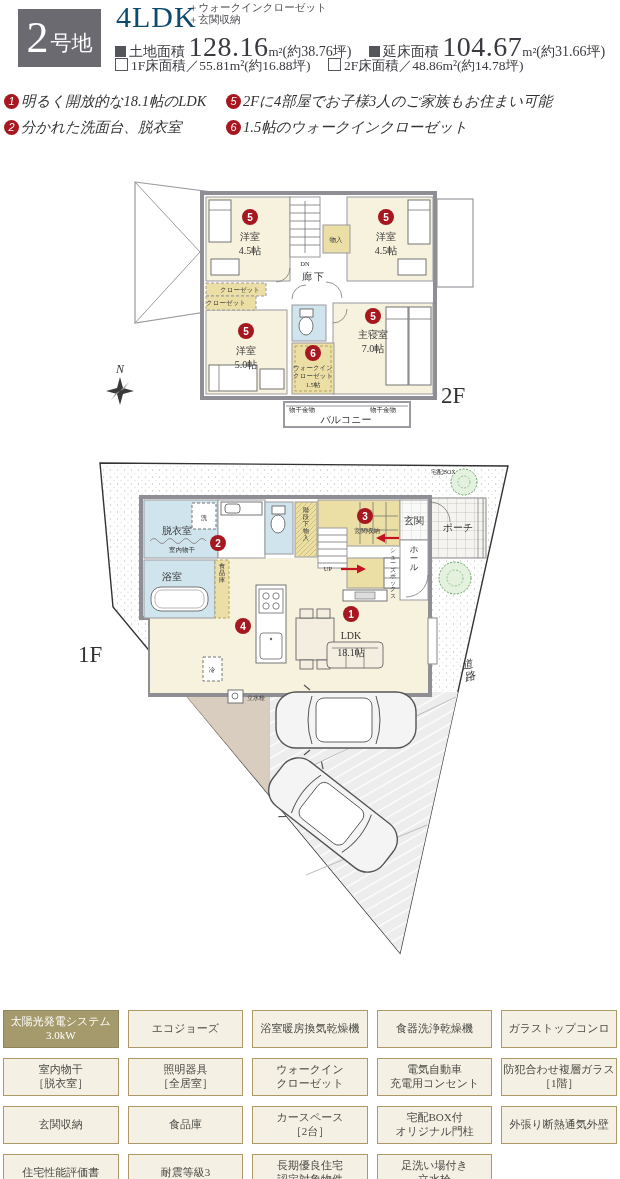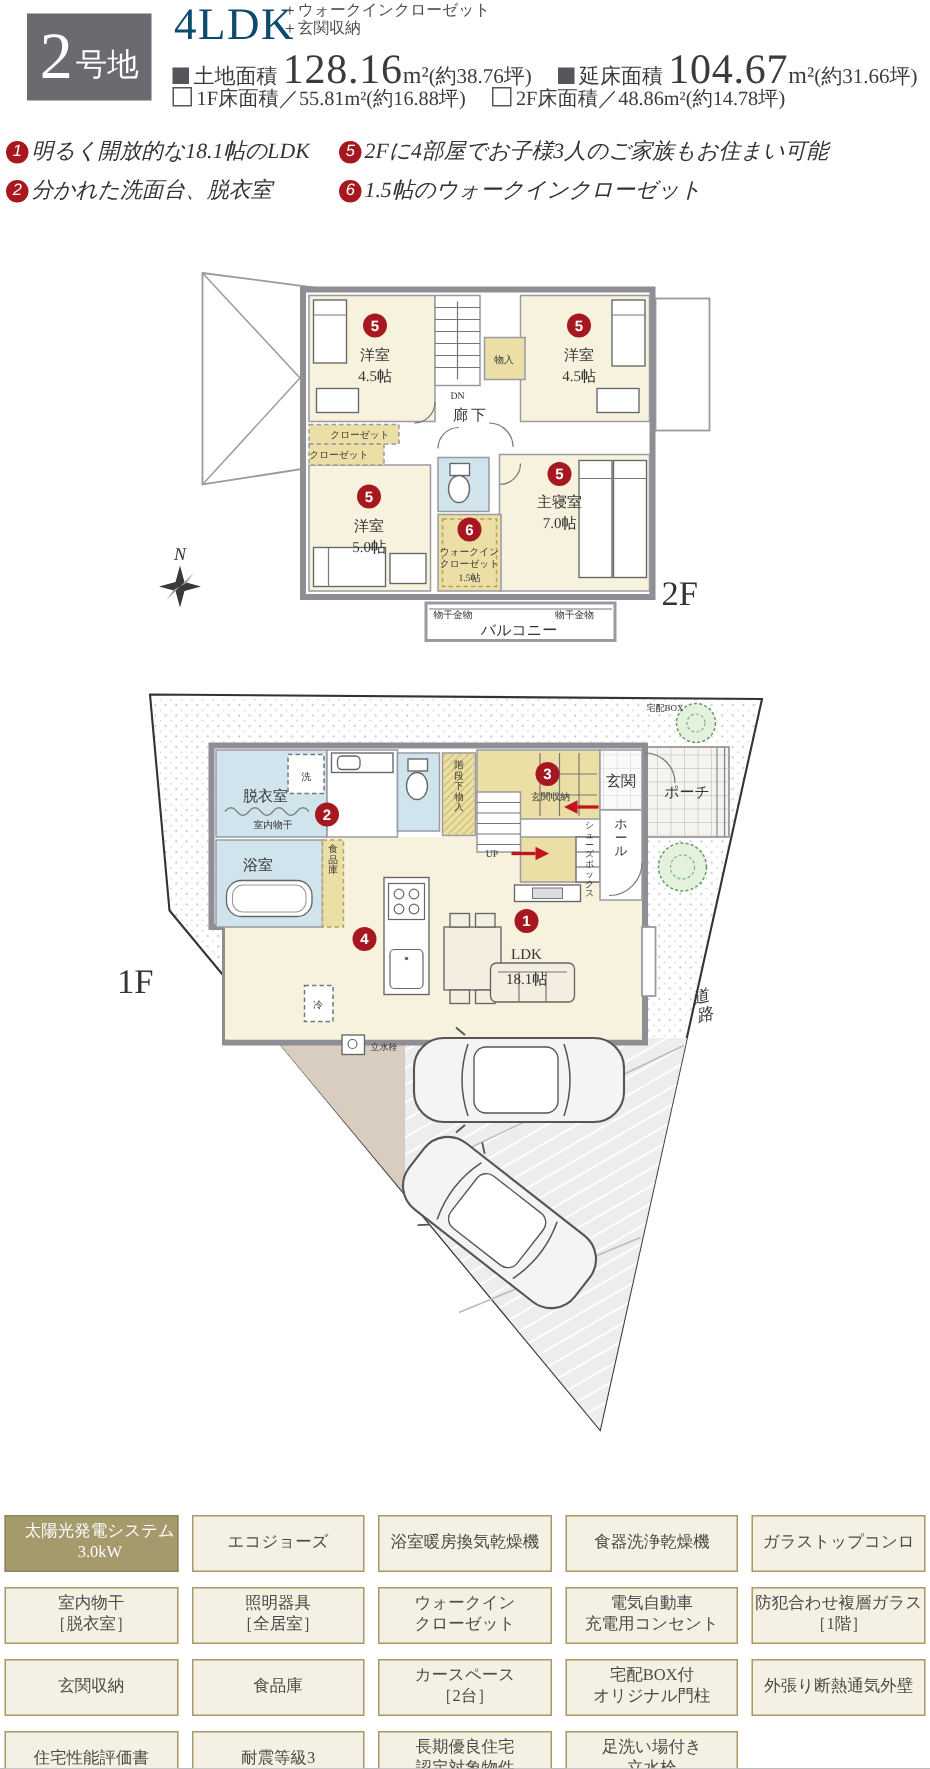--- a/index.html
+++ b/index.html
@@ -12,21 +12,21 @@
         font-family:"Liberation Serif","DejaVu Serif",serif;color:var(--ink);}
   
   .lotbox{position:absolute;left:18px;top:9px;width:83px;height:58px;background:var(--lotgray);
           color:#fff;display:flex;align-items:center;justify-content:center;}
   .lotnum{font-size:44px;line-height:1;}
   .lotsuf{font-size:21px;margin-left:2px;margin-top:10px;text-align:right;}
   .plantype{position:absolute;left:116px;top:0px;font-size:30px;color:#0c4a6e;letter-spacing:1px;}
   .extras{position:absolute;left:188px;top:2px;font-size:10.5px;line-height:1.15;color:#4c4c52;}
   .arearow1{position:absolute;left:115px;top:31px;font-size:14px;white-space:nowrap;color:#3a3a40;}
   .arearow1 .abig{font-size:28px;letter-spacing:0.5px;}
-  .arearow1 .aunit{font-size:16px;}
+  .arearow1 .aunit{font-size:13px;}
   .arearow2{position:absolute;left:115px;top:57px;font-size:13.5px;white-space:nowrap;color:#3a3a40;}
   .sq{display:inline-block;width:11px;height:11px;margin-right:3px;vertical-align:-1px;}
   .sq.filled{background:#55555c;}
   .sq.open{background:#fff;border:1.2px solid #55555c;}
   .gap2{margin-left:14px;}
   
   .features{position:absolute;left:0;top:88px;width:620px;font-size:14.5px;color:#333;}
   .fcol{position:absolute;top:0;}
   .fcol.c1{left:4px;} .fcol.c2{left:226px;}
   .fitem{height:26px;line-height:26px;white-space:nowrap;font-style:italic;}
@@ -45,21 +45,21 @@
   .furn{fill:#ffffff;stroke:#666;stroke-width:0.9;}
   .furn2{fill:#f3eee0;stroke:#666;stroke-width:0.9;}
   .redline{stroke:#c41320;stroke-width:2.2;fill:none;}
   .redhead{fill:#c41320;}
   
   .equip{position:absolute;left:3px;top:1010px;width:614px;display:grid;
          grid-template-columns:repeat(5,1fr);column-gap:9px;row-gap:10px;}
   .eq{background:var(--eqbg);border:1px solid var(--eqborder);min-height:32px;
       display:flex;align-items:center;justify-content:center;text-align:center;
       font-size:11px;line-height:1.25;color:#4a4a46;white-space:pre-line;padding:2px 1px;}
-  .eq.hl{background:var(--eqhl);color:#fff;border-color:#8f855a;justify-content:flex-end;}
+  .eq.hl{background:var(--eqhl);color:#fff;border-color:#8f855a;}
 </style>
 </head>
 <body>
 
 <div class="page">
 
   <div class="lotbox">
     <span class="lotnum">2</span>
     <span class="lotsuf">号地</span>
   </div>

